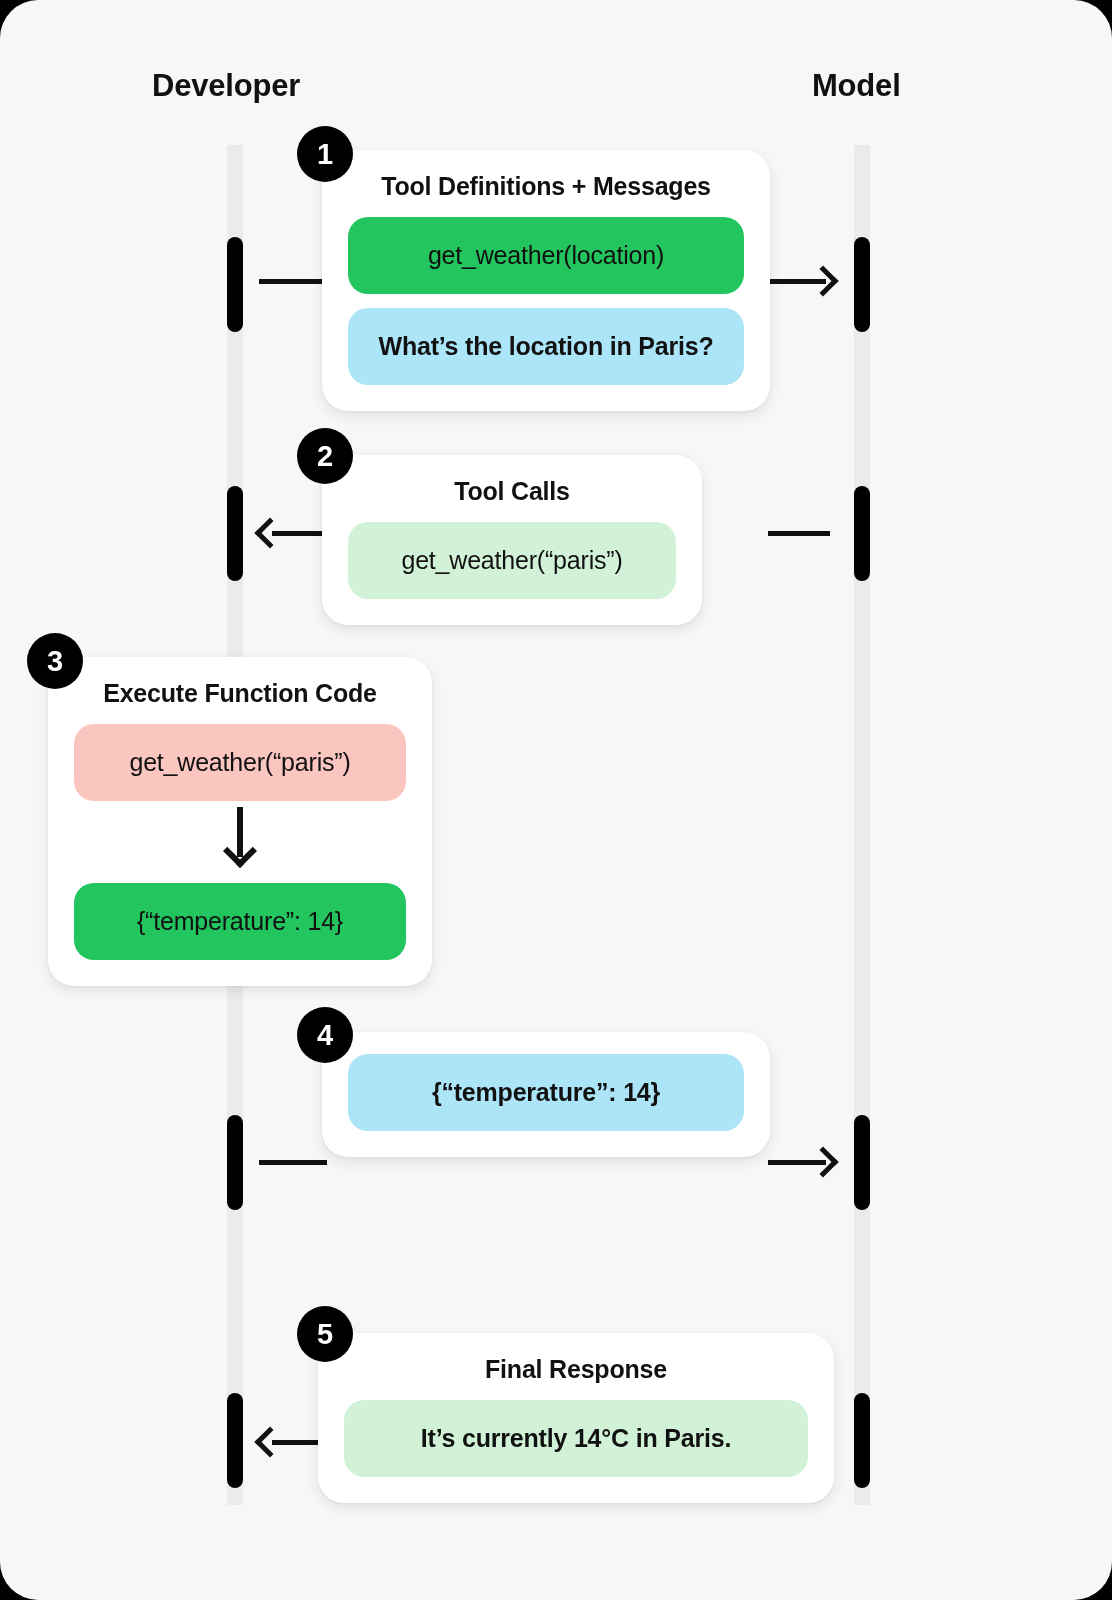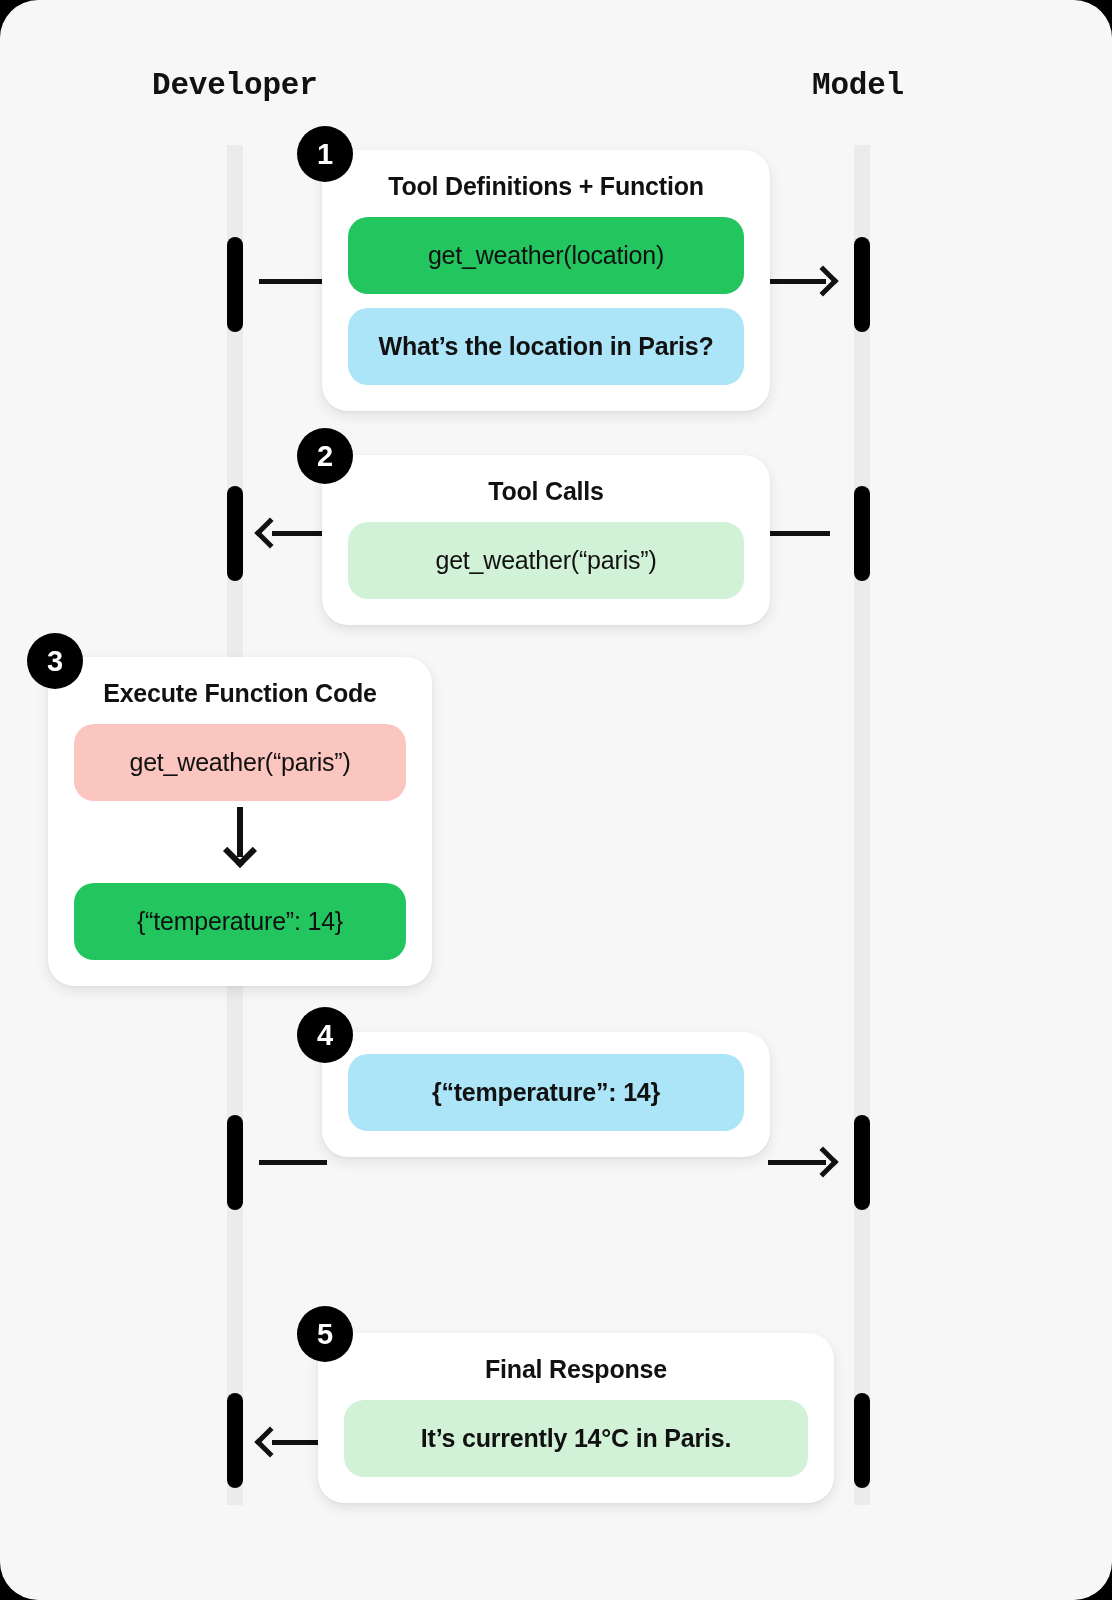--- a/index.html
+++ b/index.html
@@ -21,21 +21,20 @@
   }
 
   
   .col-label {
     position: absolute;
     font-size: 31px;
     font-weight: 600;
     color: #111111;
     letter-spacing: -0.2px;
     white-space: nowrap;
-    font-family: Liberation Mono, monospace;
   }
   #label-developer { left: 152px; top: 68px; }
   #label-model     { left: 812px; top: 68px; }
 
   
   .lifeline-track {
     position: absolute;
     width: 16px;
     background: #ebebeb;
   }
@@ -139,21 +138,21 @@
     margin-left: -12px;
     width: 24px;
     height: 24px;
     border-left: 6px solid #111111;
     border-bottom: 6px solid #111111;
     transform: rotate(-45deg);
   }
 
   
   #card-1 { left: 322px; top: 150px; width: 448px; }
-  #card-2 { left: 322px; top: 455px; width: 448px; }
+  #card-2 { left: 322px; top: 455px; width: 380px; }
   #card-3 { left: 48px;  top: 657px; width: 384px; }
   #card-4 { left: 322px; top: 1032px; width: 448px; }
   #card-5 { left: 318px; top: 1333px; width: 516px; }
 
   #badge-1 { left: 297px; top: 126px; }
   #badge-2 { left: 297px; top: 428px; }
   #badge-3 { left: 27px;  top: 633px; }
   #badge-4 { left: 297px; top: 1007px; }
   #badge-5 { left: 297px; top: 1306px; }
 </style>
@@ -188,21 +187,21 @@
 
   <div class="arrow-line" style="left:259px; top:1160px; width:68px;"></div>
   <div class="arrow-line" style="left:768px; top:1160px; width:58px;"></div>
   <div class="arrow-head right" style="left:812px; top:1151px;"></div>
 
   <div class="arrow-line" style="left:272px; top:1440px; width:54px;"></div>
   <div class="arrow-head left" style="left:259px; top:1431px;"></div>
   <div class="arrow-line" style="left:768px; top:1440px; width:62px;"></div>
 
   <div class="card" id="card-1">
-    <div class="card-title">Tool Definitions + Function</div>
+    <div class="card-title">Tool Definitions + Messages</div>
     <div class="bubble grey">get_weather(location)</div>
     <div class="bubble blue bold">What’s the location in Paris?</div>
   </div>
   <div class="step-badge" id="badge-1">1</div>
 
   <div class="card" id="card-2">
     <div class="card-title">Tool Calls</div>
     <div class="bubble green">get_weather(“paris”)</div>
   </div>
   <div class="step-badge" id="badge-2">2</div>

